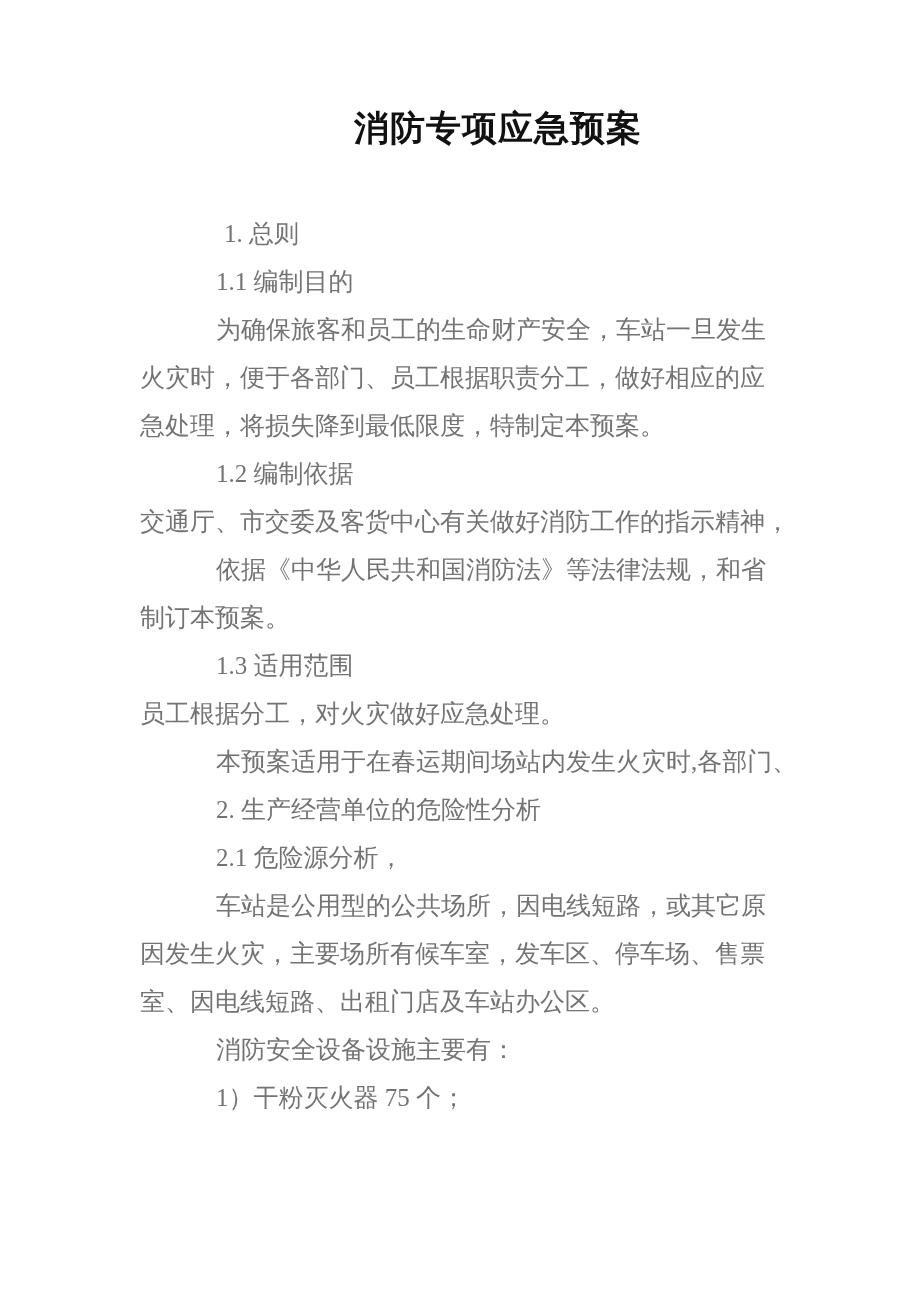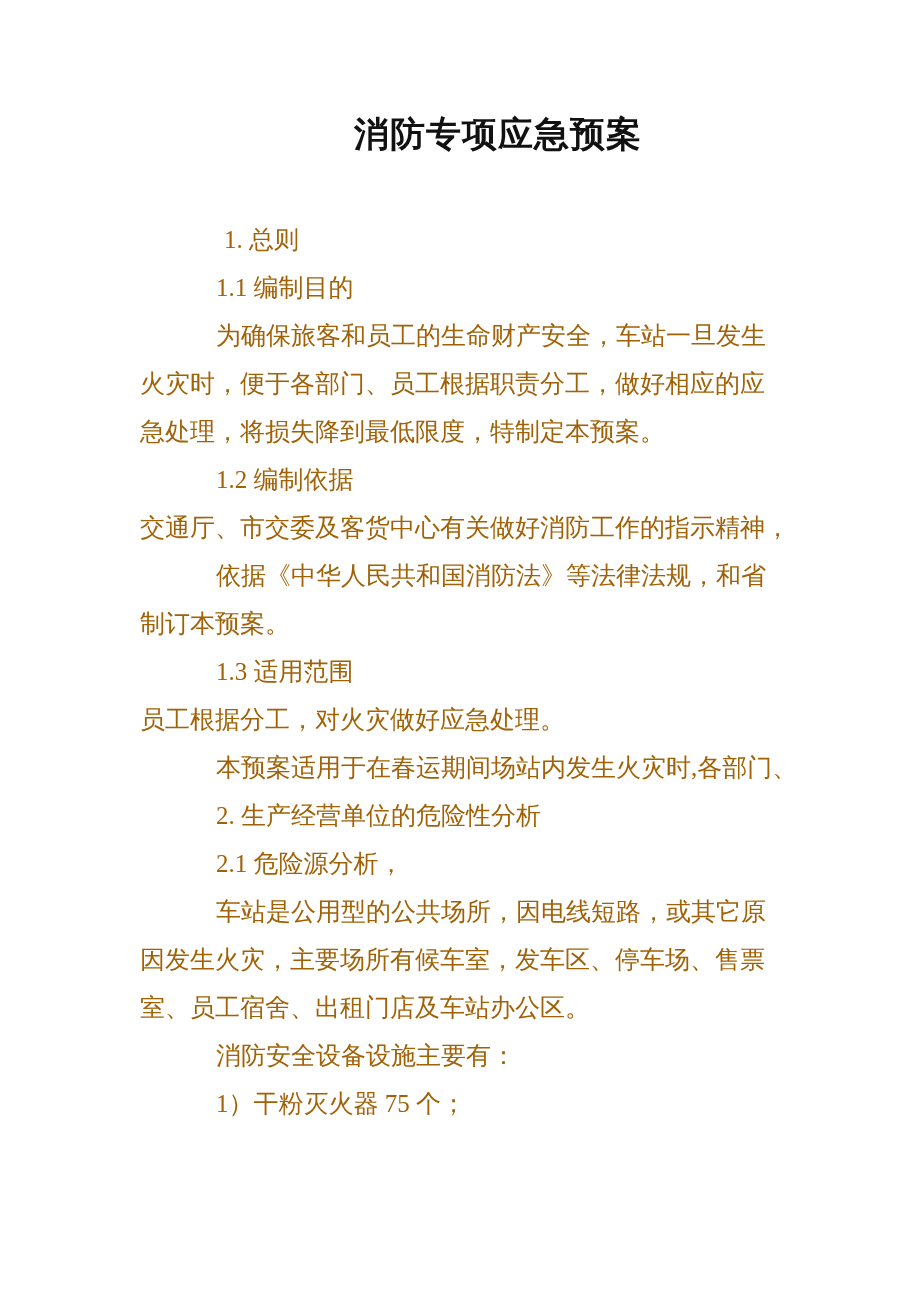--- a/index.html
+++ b/index.html
@@ -15,21 +15,21 @@
     color: #121212;
   }
   .page {
     position: relative;
     width: 920px;
     height: 1302px;
     background: #ffffff;
     box-sizing: border-box;
   }
   .doc-title {
-    margin: 6px;
+    margin: 0;
     padding-top: 106px;
     padding-left: 76px;          
     height: 46px;
     line-height: 46px;
     text-align: center;
     font-size: 35px;
     font-weight: bold;
     letter-spacing: 1px;
     white-space: pre;
     color: #111111;
@@ -39,21 +39,21 @@
     padding-left: 140px;
     padding-right: 100px;
   }
   .line {
     margin: 0;
     padding: 0;
     height: 48px;
     line-height: 48px;
     font-size: 25px;
     white-space: pre;            
-    color: #a16207;
+    color: #737373;
   }
   .ind-h1 { padding-left: 84px; }   
   .ind-f  { padding-left: 76px; }   
   .ind-0  { padding-left: 0; }      
 </style>
 </head>
 <body>
 
 <div class="page">
 
@@ -69,18 +69,18 @@
     <p class="line ind-0">交通厅、市交委及客货中心有关做好消防工作的指示精神，</p>
     <p class="line ind-f">依据《中华人民共和国消防法》等法律法规，和省</p>
     <p class="line ind-0">制订本预案。</p>
     <p class="line ind-f">1.3 适用范围</p>
     <p class="line ind-0">员工根据分工，对火灾做好应急处理。</p>
     <p class="line ind-f">本预案适用于在春运期间场站内发生火灾时,各部门、</p>
     <p class="line ind-f">2. 生产经营单位的危险性分析</p>
     <p class="line ind-f">2.1 危险源分析，</p>
     <p class="line ind-f">车站是公用型的公共场所，因电线短路，或其它原</p>
     <p class="line ind-0">因发生火灾，主要场所有候车室，发车区、停车场、售票</p>
-    <p class="line ind-0">室、员工宿舍、出租门店及车站办公区。</p>
+    <p class="line ind-0">室、因电线短路、出租门店及车站办公区。</p>
     <p class="line ind-f">消防安全设备设施主要有：</p>
     <p class="line ind-f">1）干粉灭火器 75 个；</p>
   </div>
 
 </div>
 
 </body></html>

